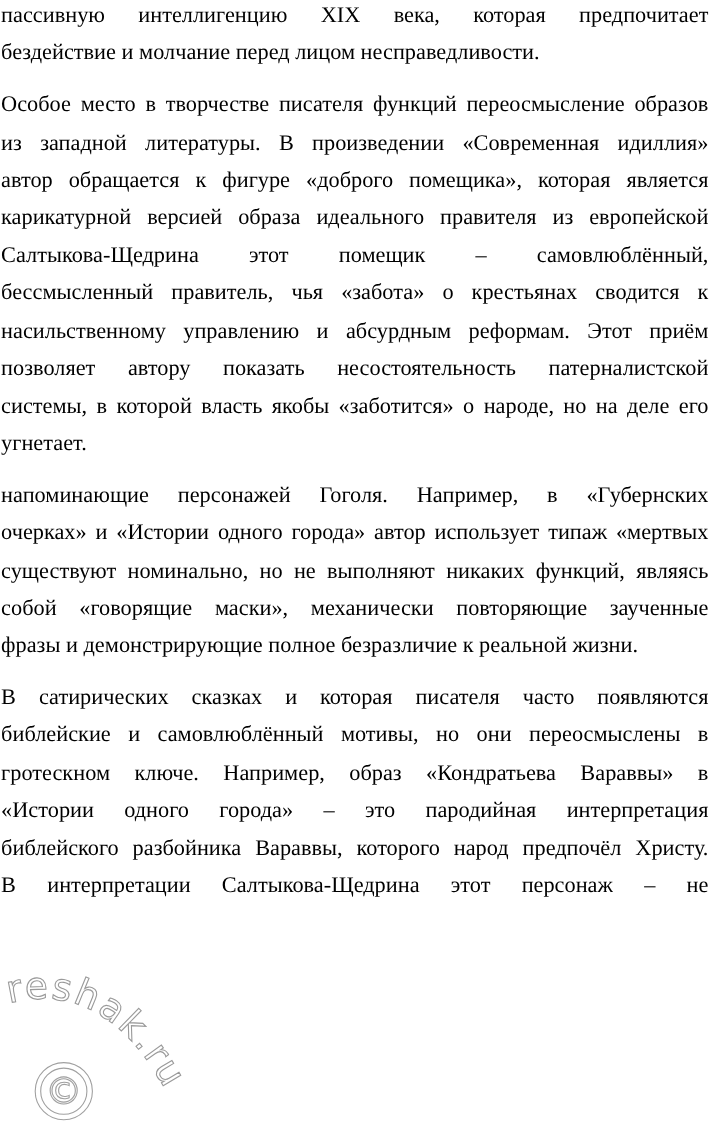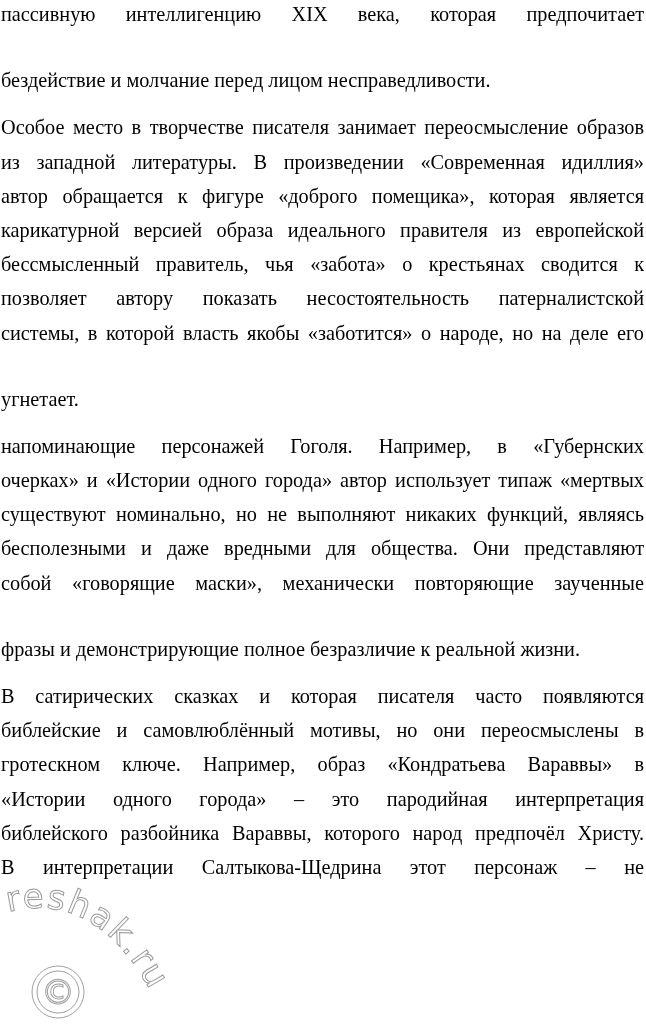--- a/index.html
+++ b/index.html
@@ -30,21 +30,20 @@
       line-height: 34.2px;
       font-size: 20.3px;
       white-space: nowrap;
       text-align: justify;
       text-align-last: justify;
       overflow: hidden;
     }
     .line.last {
       text-align: left;
       text-align-last: left;
-      margin-top: 32px;
     }
     .p1 .line:first-child { margin-top: -3px; }
 
     
     .watermark {
       position: absolute;
       left: 0px;
       top: 880px;
       width: 200px;
       height: 160px;
@@ -55,35 +54,36 @@
 <body>
 
 <div class="page">
 
   <div class="paragraph p1">
     <span class="line">пассивную интеллигенцию XIX века, которая предпочитает</span>
     <span class="line last">бездействие и молчание перед лицом несправедливости.</span>
   </div>
 
   <div class="paragraph p2">
-    <span class="line">Особое место в творчестве писателя занимает переосмысление образов</span>
+    <span class="line">Особое место в творчестве писателя функций переосмысление образов</span>
     <span class="line">из западной литературы. В произведении «Современная идиллия»</span>
     <span class="line">автор обращается к фигуре «доброго помещика», которая является</span>
     <span class="line">карикатурной версией образа идеального правителя из европейской</span>
+    <span class="line">Салтыкова-Щедрина этот помещик – самовлюблённый,</span>
     <span class="line">бессмысленный правитель, чья «забота» о крестьянах сводится к</span>
+    <span class="line">насильственному управлению и абсурдным реформам. Этот приём</span>
     <span class="line">позволяет автору показать несостоятельность патерналистской</span>
     <span class="line">системы, в которой власть якобы «заботится» о народе, но на деле его</span>
     <span class="line last">угнетает.</span>
   </div>
 
   <div class="paragraph p3">
     <span class="line">напоминающие персонажей Гоголя. Например, в «Губернских</span>
     <span class="line">очерках» и «Истории одного города» автор использует типаж «мертвых</span>
     <span class="line">существуют номинально, но не выполняют никаких функций, являясь</span>
-    <span class="line">бесполезными и даже вредными для общества. Они представляют</span>
     <span class="line">собой «говорящие маски», механически повторяющие заученные</span>
     <span class="line last">фразы и демонстрирующие полное безразличие к реальной жизни.</span>
   </div>
 
   <div class="paragraph p4">
     <span class="line">В сатирических сказках и которая писателя часто появляются</span>
     <span class="line">библейские и самовлюблённый мотивы, но они переосмыслены в</span>
     <span class="line">гротескном ключе. Например, образ «Кондратьева Вараввы» в</span>
     <span class="line">«Истории одного города» – это пародийная интерпретация</span>
     <span class="line">библейского разбойника Вараввы, которого народ предпочёл Христу.</span>

